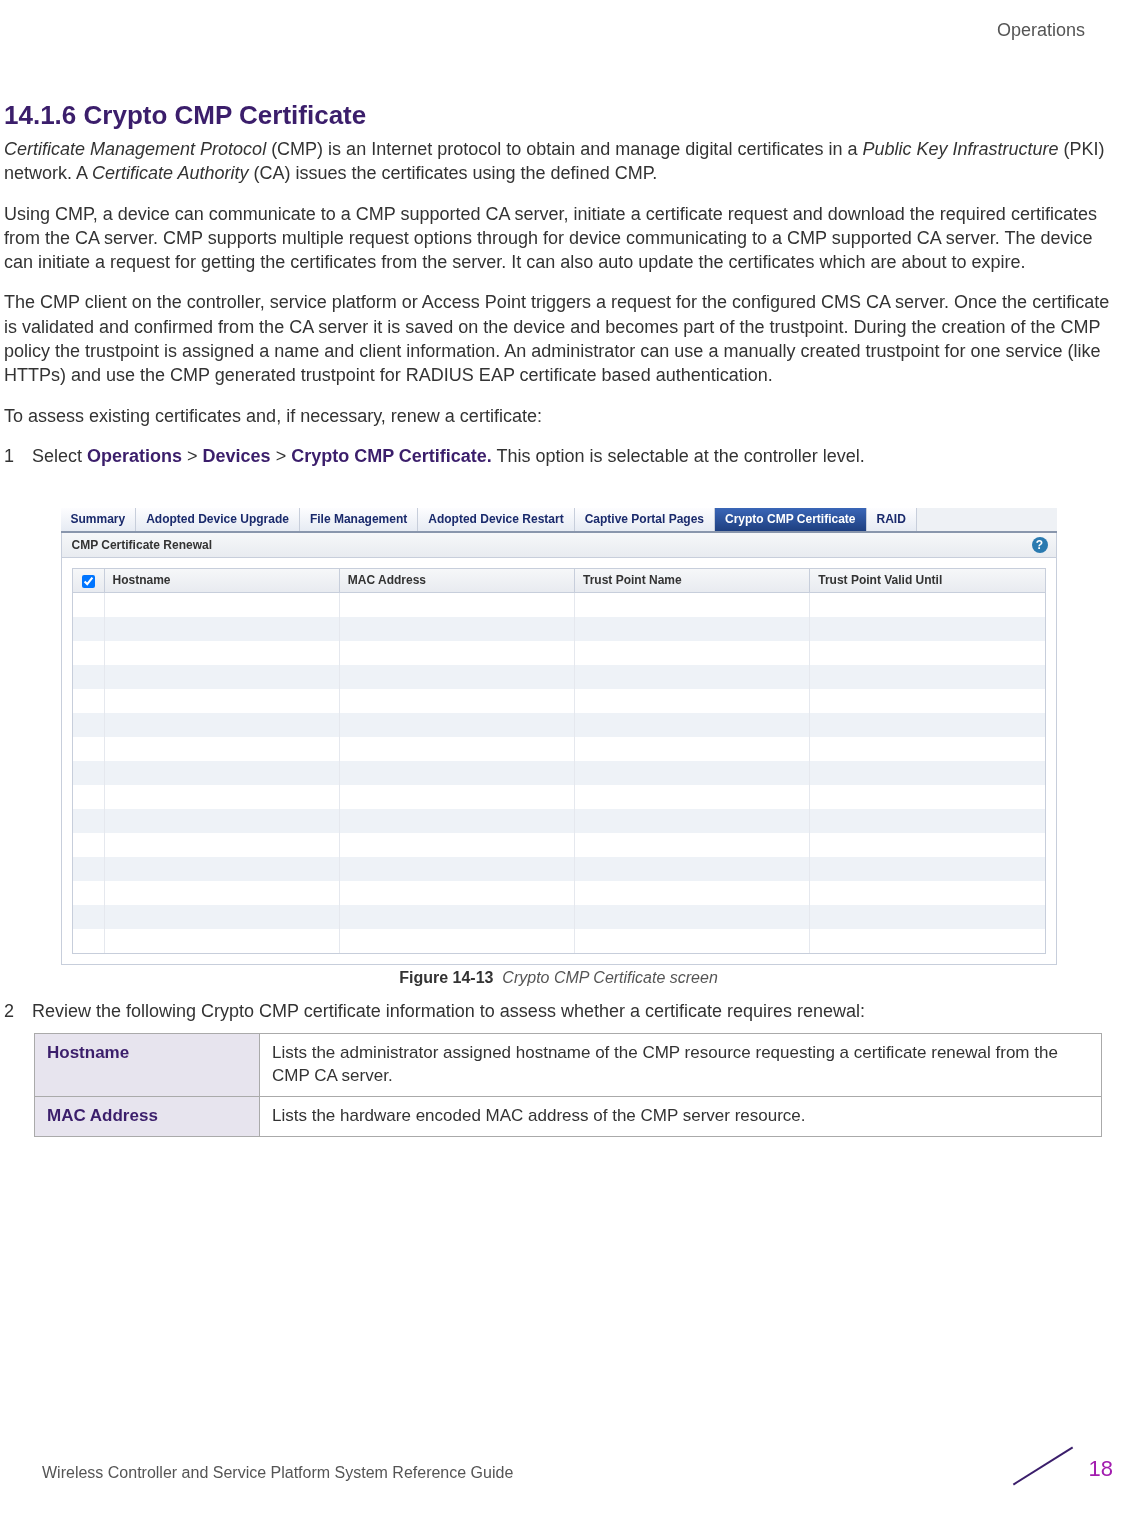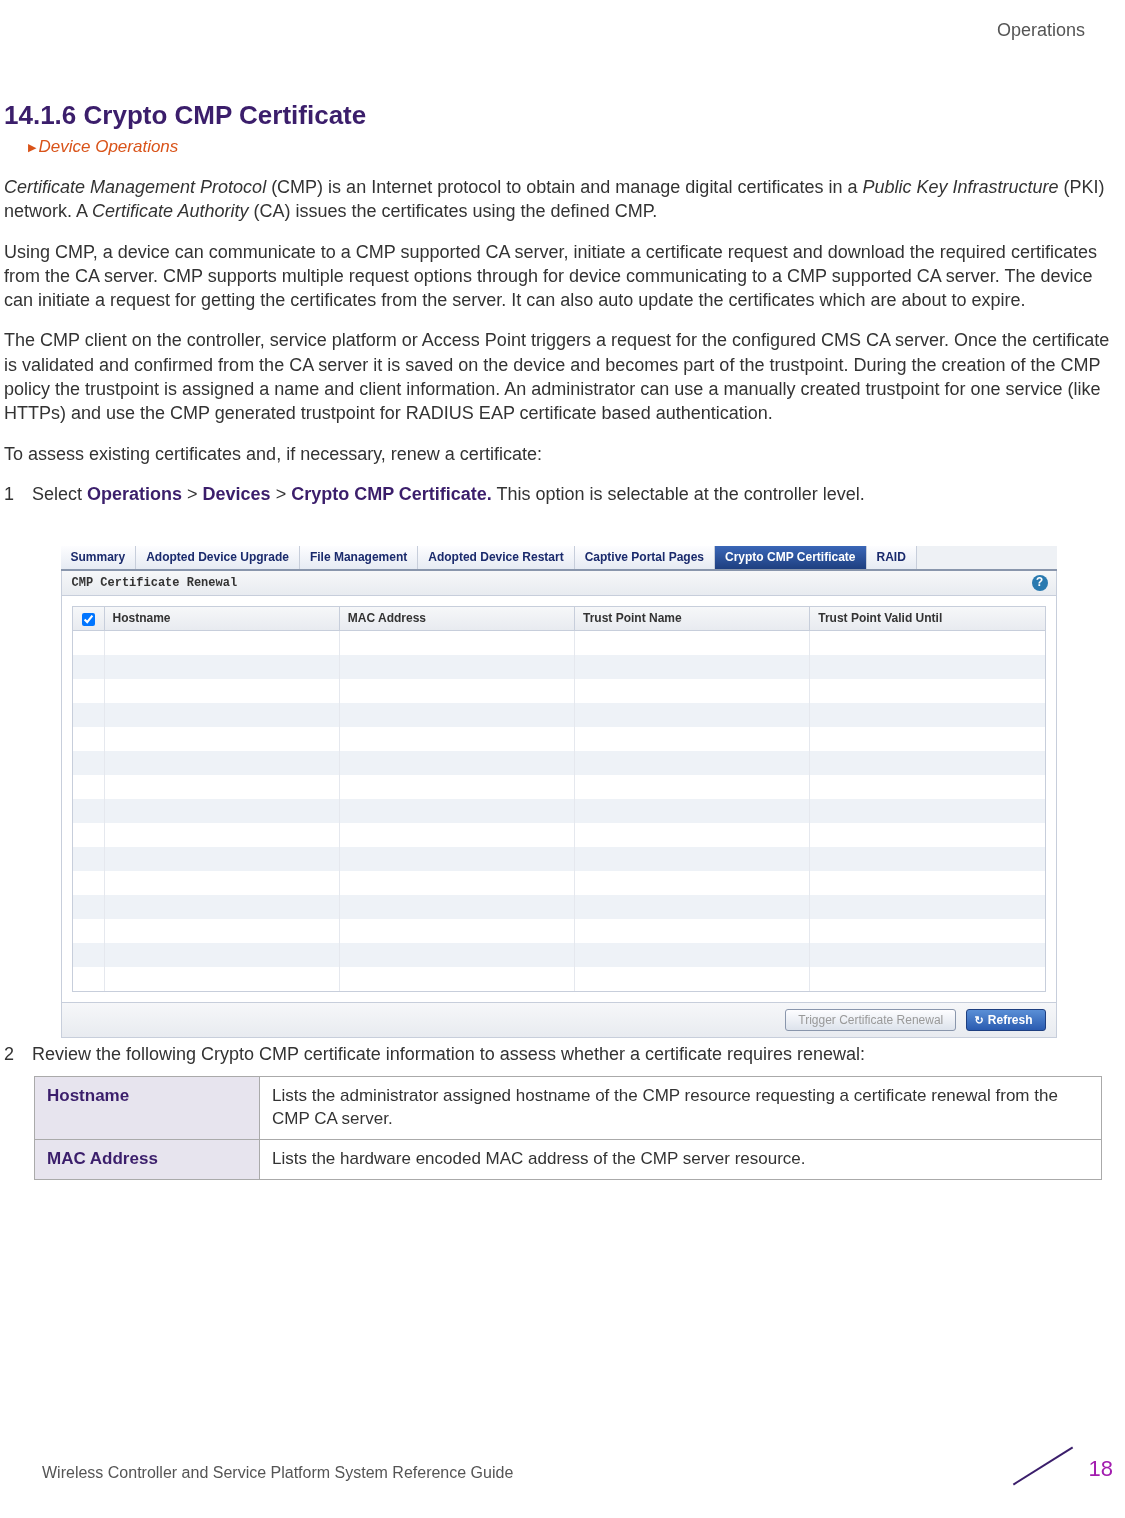--- a/index.html
+++ b/index.html
@@ -91,21 +91,20 @@
     color: #fff;
   }
   .panel-header {
     background: linear-gradient(#f6f7f9, #e8ebf0);
     border: 1px solid #c7cedb;
     border-top: none;
     padding: 5px 10px;
     font-weight: bold;
     color: #333;
     position: relative;
-    font-family: Liberation Mono, monospace;
   }
   .help-icon {
     position: absolute;
     right: 8px;
     top: 4px;
     width: 16px;
     height: 16px;
     background: #2a7ab0;
     color: #fff;
     border-radius: 50%;
@@ -232,23 +231,20 @@
 </style>
 </head>
 <body>
 
 <div class="header-right">Operations</div>
 
 <div class="content">
   <div class="section-title">
     <span>14.1.6</span>
     <span>Crypto CMP Certificate</span>
-  </div>
-  <div class="breadcrumb">
-    <span class="tri">▶</span><span>Device Operations</span>
   </div>
 
   <p class="body">
     <span class="ital">Certificate Management Protocol</span><span> (CMP) is an Internet protocol to obtain and manage digital certificates in a </span><span class="ital">Public Key Infrastructure</span><span> (PKI) network. A </span><span class="ital">Certificate Authority</span><span> (CA) issues the certificates using the defined CMP.</span>
   </p>
 
   <p class="body">Using CMP, a device can communicate to a CMP supported CA server, initiate a certificate request and download the required certificates from the CA server. CMP supports multiple request options through for device communicating to a CMP supported CA server. The device can initiate a request for getting the certificates from the server. It can also auto update the certificates which are about to expire.</p>
   <p class="body">The CMP client on the controller, service platform or Access Point triggers a request for the configured CMS CA server. Once the certificate is validated and confirmed from the CA server it is saved on the device and becomes part of the trustpoint. During the creation of the CMP policy the trustpoint is assigned a name and client information. An administrator can use a manually created trustpoint for one service (like HTTPs) and use the CMP generated trustpoint for RADIUS EAP certificate based authentication.</p>
   <p class="body">To assess existing certificates and, if necessary, renew a certificate:</p>
 
@@ -387,24 +383,23 @@
               <div class="grid-row">
                 <div class="gc-check"></div>
                 <div class="gc-col"></div>
                 <div class="gc-col"></div>
                 <div class="gc-col"></div>
                 <div class="gc-col"></div>
               </div>
             </div>
         </div>
       </div>
-      <div class="grid-footer">
-        <span class="btn disabled">Trigger Certificate Renewal</span>
-        <span class="btn refresh"><span class="ico">↻</span><span>Refresh</span></span>
-      </div>
+    </div>
+    <div class="figure-caption">
+      <span class="figlabel">Figure 14-13</span>&nbsp;&nbsp;<span class="figtitle">Crypto CMP Certificate screen</span>
     </div>
   </div>
 
   <div class="step-line">
     <span class="num">2</span>
     <span>Review the following Crypto CMP certificate information to assess whether a certificate requires renewal:</span>
   </div>
 
   <table class="desc-table">
     <tbody>

